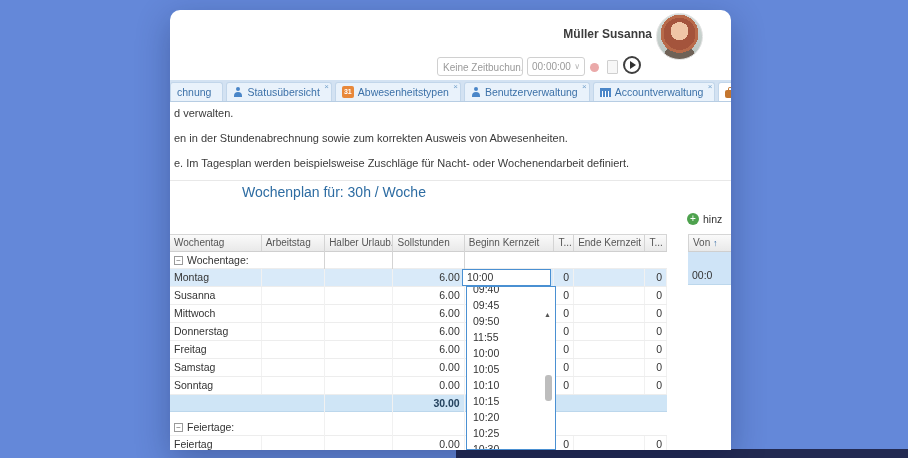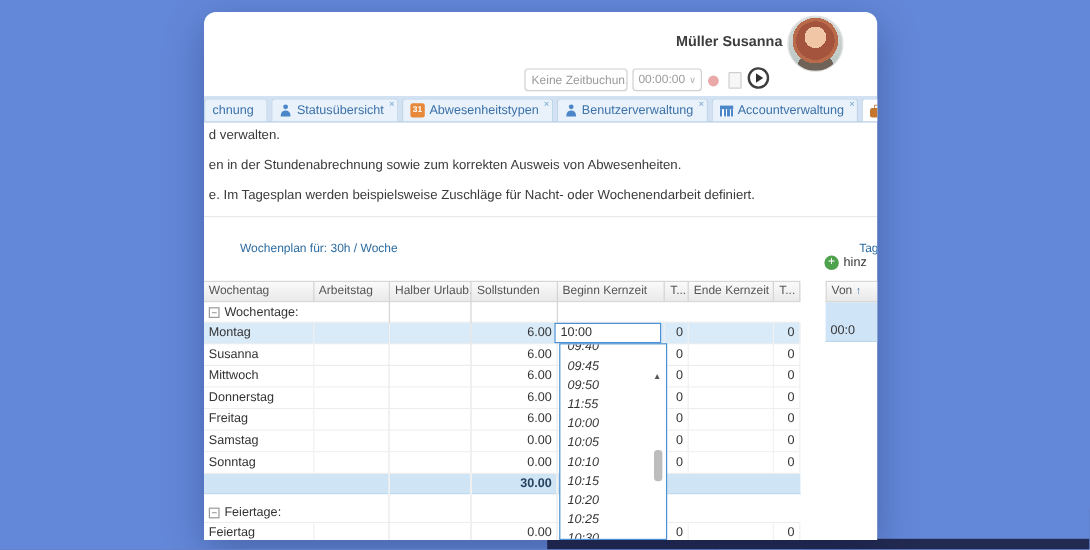--- a/index.html
+++ b/index.html
@@ -56,21 +56,21 @@
        border-top:3px solid #4a86c8;display:inline-block;}
   .icon-case{width:12px;height:8px;background:#c4762e;border-radius:2px;position:relative;display:inline-block;margin-top:3px;}
   .icon-case::before{content:"";position:absolute;top:-3px;left:3px;width:5px;height:3px;
        border:1px solid #c4762e;border-bottom:none;border-radius:2px 2px 0 0;}
 
   
   .intro-line{position:absolute;left:4px;font-size:11px;color:#3a3a3a;white-space:nowrap;}
   .il0{top:97px;} .il1{top:122px;} .il2{top:147px;}
   .divider{position:absolute;top:170px;left:0;right:0;height:1px;background:#e8e8e8;}
 
-  .section-title{position:absolute;top:192px;font-size:10px;color:#2d6ca2;white-space:nowrap;}
+  .section-title{position:absolute;top:174px;font-size:14px;color:#2d6ca2;white-space:nowrap;margin-left:42px;}
   .st-left{left:30px;} .st-right{left:546px;}
 
   .add-btn{position:absolute;top:203px;left:517px;display:flex;align-items:center;gap:4px;
        font-size:10.5px;color:#333;white-space:nowrap;}
   .plus-ico{width:12px;height:12px;border-radius:50%;background:#4ea24e;color:#fff;font-size:10px;
        line-height:12px;text-align:center;display:inline-block;}
 
   
   .grid{position:absolute;top:224px;left:0;width:497px;}
   .thead{display:flex;height:18px;background:linear-gradient(#fafafa,#e9e9e9);
@@ -99,21 +99,21 @@
   .rpanel .thead{border-left:1px solid #d4d4d4;}
   .rp-row{height:17px;background:#cfe4f7;border-bottom:1px solid #bcd7ec;font-size:10.5px;
        color:#333;padding:16px 4px;box-sizing:border-box;line-height:14px;}
   .sort-up{color:#3c71a8;font-size:9px;}
 
   
   .dd-input{position:absolute;left:292px;top:259px;width:89px;height:17px;border:1px solid #4a90d2;
        background:#fff;font-size:10.5px;color:#333;padding:1px 4px;box-sizing:border-box;
        line-height:13px;z-index:5;}
   .dd-pop{position:absolute;left:296px;top:276px;width:90px;height:164px;border:1px solid #4a90d2;
-       background:#fff;z-index:6;overflow:hidden;box-sizing:border-box;font-style:italic;}
+       background:#fff;z-index:6;overflow:hidden;box-sizing:border-box;}
   .dd-list{margin-top:-6px;}
   .dd-item{height:16px;line-height:16px;padding:0 6px;font-size:10.5px;color:#333;white-space:nowrap;}
   .dd-scroll-up{position:absolute;right:4px;top:24px;font-size:7px;color:#555;z-index:7;}
   .dd-thumb{position:absolute;right:3px;top:88px;width:7px;height:26px;background:#bdbdbd;
        border-radius:3px;z-index:7;}
 </style>
 </head>
 <body>
 
 <div class="stage">

